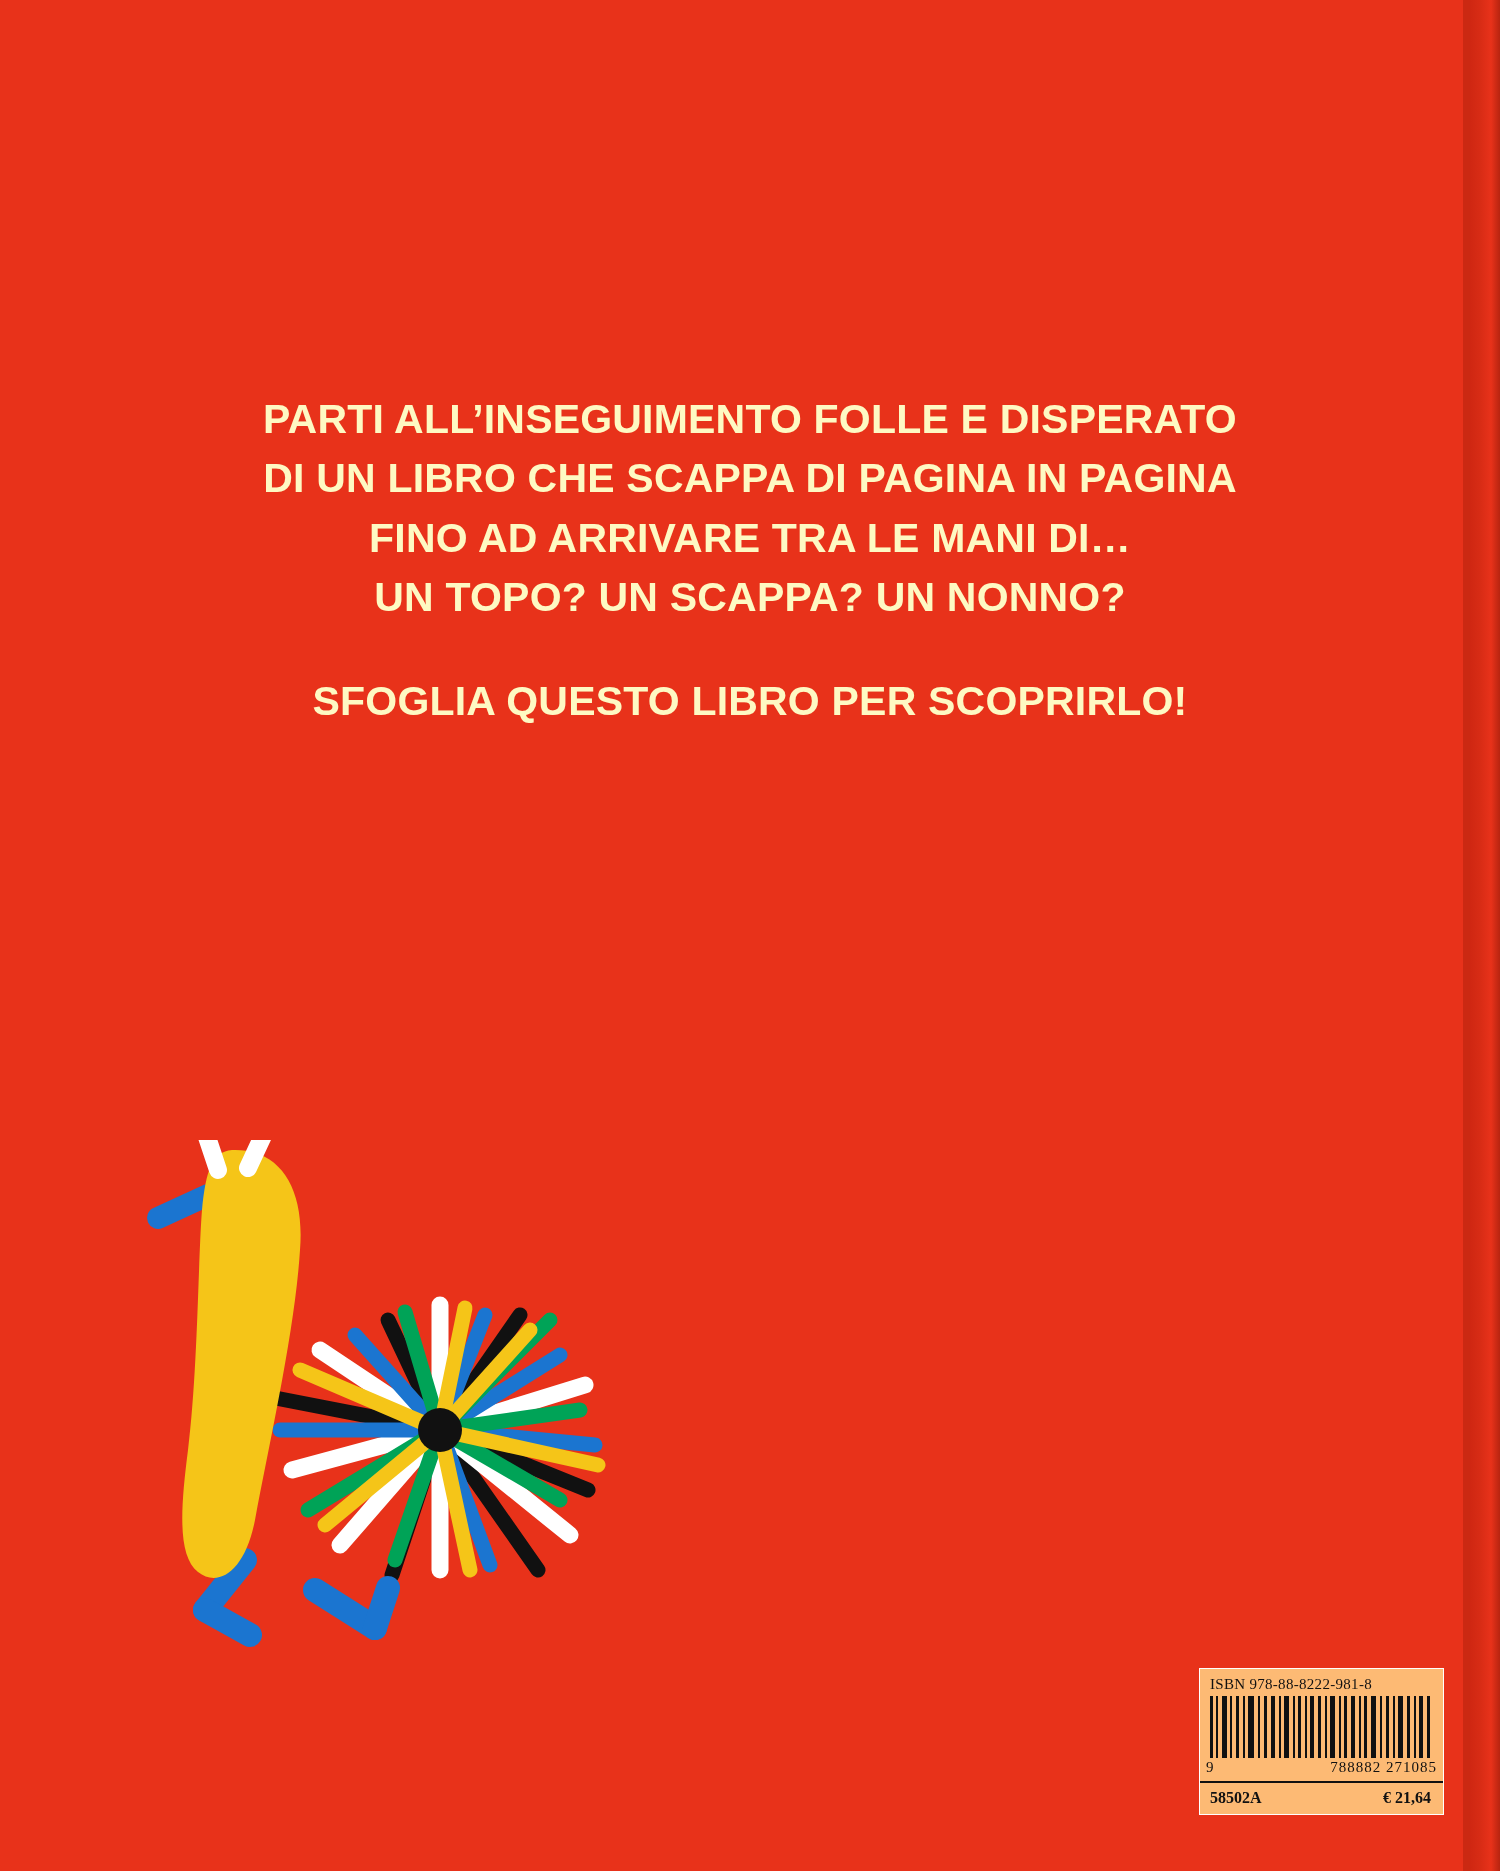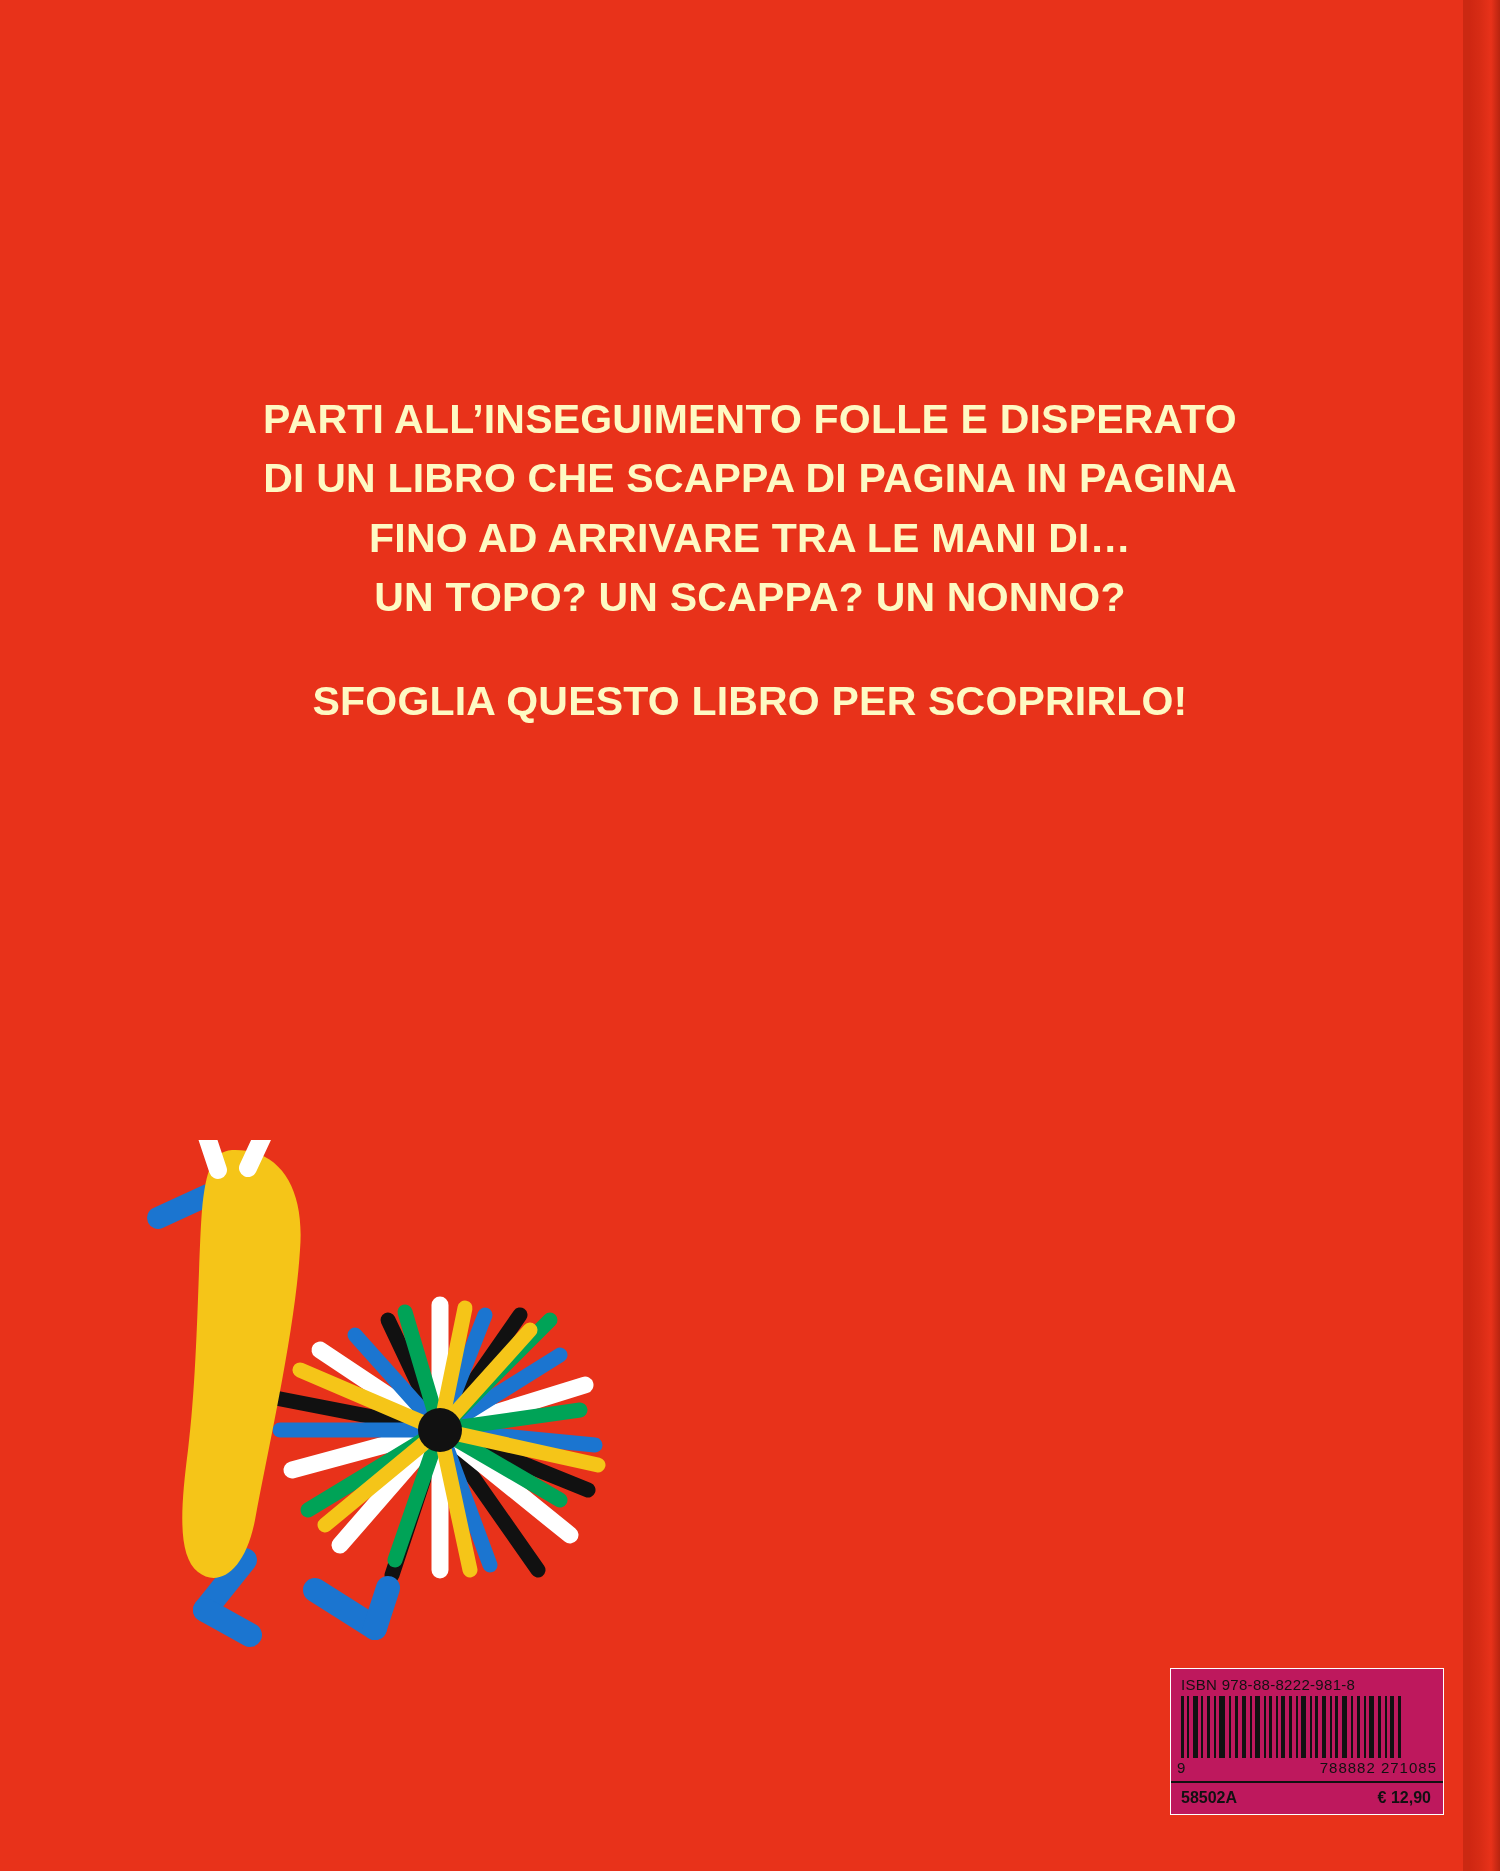--- a/index.html
+++ b/index.html
@@ -77,25 +77,25 @@
     display: block;
     width: 100%;
     height: 100%;
   }
 
   
   .barcode-block {
     position: absolute;
     right: 56px;
     bottom: 56px;
-    width: 274px;
-    background: #be185d;
+    width: 245px;
+    background: #fdba74;
     border: 1px solid #ffffff;
     box-sizing: border-box;
-    font-family: Liberation Sans, sans-serif;
+    font-family: Liberation Serif, serif;
   }
   .barcode-isbn {
     font-size: 15px;
     color: #111;
     padding: 7px 0 3px 10px;
     letter-spacing: 0.3px;
   }
   .barcode-bars {
     height: 62px;
     margin: 0 10px;
@@ -254,17 +254,17 @@
       <span class="bar" style="left:204px;width:2px;"></span>
       <span class="bar" style="left:209px;width:4px;"></span>
       <span class="bar" style="left:217px;width:3px;"></span>
     </div>
     <div class="barcode-digits">
       <span>9</span>
       <span>788882 271085</span>
     </div>
     <div class="barcode-footer">
       <span>58502A</span>
-      <span>€ 12,90</span>
+      <span>€ 21,64</span>
     </div>
   </div>
 
 </div>
 
 </body></html>

